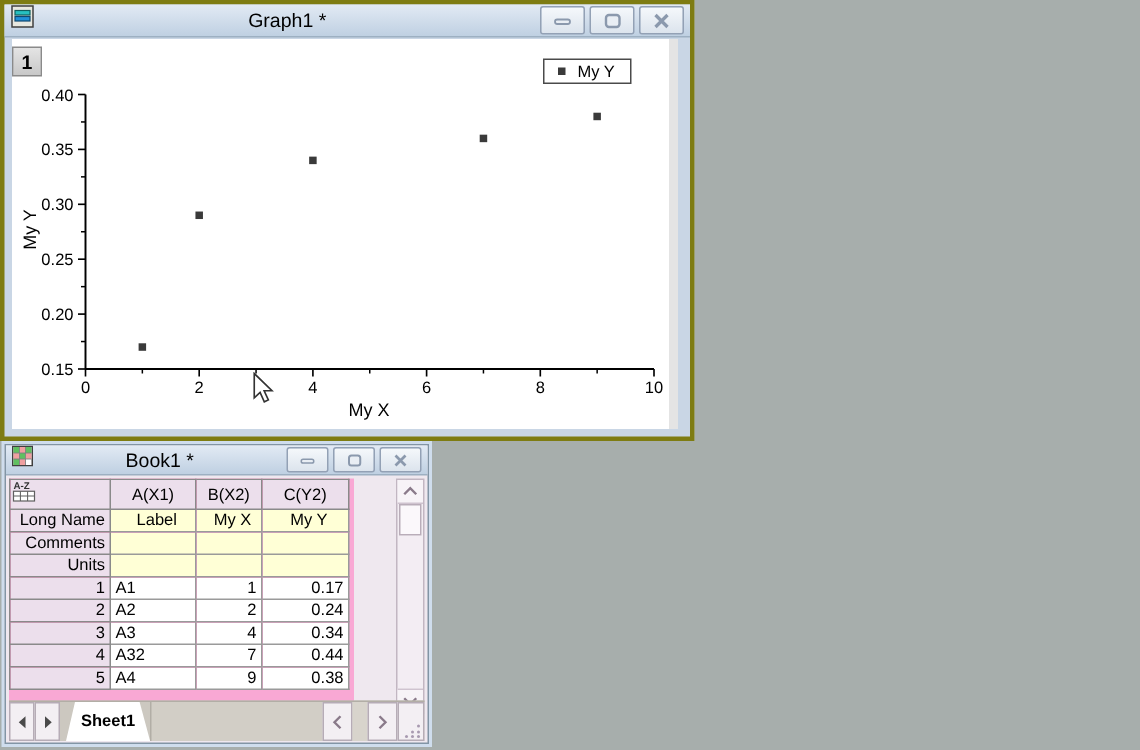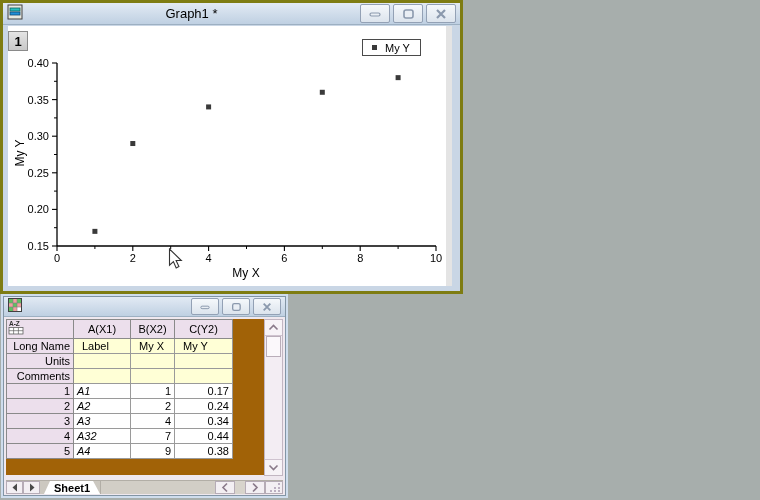--- a/index.html
+++ b/index.html
@@ -7,21 +7,21 @@
     position:relative;width:760px;height:500px;overflow:hidden;
     background:#a7aeac;
     font-family:"Liberation Sans",sans-serif;
     -webkit-font-smoothing:antialiased;
   }
   
   .titlebar{
     display:flex;align-items:center;
     background:linear-gradient(#e2eaf4,#bfd0e2);
     border-bottom:1px solid #9db0c2;
-    padding:2px 4px;box-sizing:border-box;justify-content:space-between;
+    padding:2px 4px;box-sizing:border-box;
   }
   .titlebar .title{flex:1;text-align:center;font-size:13px;color:#000;white-space:nowrap;overflow:hidden;}
   .win-btns{display:flex;gap:3px;}
   .win-btn{
     background:linear-gradient(#f5f8fb,#dce4ed);
     border:1px solid #93a1b5;border-radius:2px;
     display:flex;align-items:center;justify-content:center;
     cursor:default;
   }
   .win-btn svg{display:block;}
@@ -61,46 +61,46 @@
   }
   
   #book-window{
     position:absolute;left:3px;top:296px;width:283px;height:200px;
     background:#efe8ef;border:1px solid #8295a5;box-sizing:border-box;
     box-shadow:0 0 0 2px #cfdded;
   }
   #book-window .titlebar{height:20px;}
   #book-window .win-btn{width:26px;height:15px;}
   .book-client{position:relative;width:281px;height:178px;}
-  .sheet-area{position:absolute;left:2px;top:2px;width:258px;height:156px;background:#a16207;overflow:hidden;}
+  .sheet-area{position:absolute;left:2px;top:2px;width:230px;height:156px;background:#f9a8d4;overflow:hidden;}
   table.ws{border-collapse:collapse;table-layout:fixed;font-size:11px;color:#000;}
   table.ws col.c-rh{width:67px;} table.ws col.c-a{width:57px;}
   table.ws col.c-b{width:44px;}  table.ws col.c-c{width:58px;}
   table.ws th,table.ws td{
     border:1px solid #9a9a9a;padding:0 3px;overflow:hidden;white-space:nowrap;
     height:15px;line-height:14px;font-weight:normal;box-sizing:border-box;
   }
   table.ws tr.colhead th{height:19px;background:#ecdfec;text-align:center;border-color:#8a8a8a;}
   table.ws .rh{background:#ecdfec;text-align:right;border-color:#8a8a8a;}
-  table.ws .lblcell{background:#ffffd6;padding-left:8px;}
-  table.ws .datal{background:#fff;text-align:left;font-style:italic;}
+  table.ws .lblcell{background:#ffffd6;text-align:center;padding-left:8px;}
+  table.ws .datal{background:#fff;text-align:left;}
   table.ws .datar{background:#fff;text-align:right;}
   
   .vscroll{
     position:absolute;right:2px;top:2px;width:19px;height:157px;
     background:#f3edf3;border:1px solid #c2b6c2;box-sizing:border-box;
   }
   .vs-btn{height:15px;background:#f7f3f7;border-bottom:1px solid #cfc3cf;
     display:flex;align-items:center;justify-content:center;}
   .vs-btn.bottom{position:absolute;bottom:0;left:0;right:0;border-top:1px solid #cfc3cf;border-bottom:none;}
   .vs-thumb{position:absolute;left:1px;right:1px;top:16px;height:21px;
     background:#fbf8fb;border:1px solid #b9adb9;box-sizing:border-box;}
   
   .bottom-bar{
-    position:absolute;left:2px;bottom:1px;height:14px;width:277px;
+    position:absolute;left:2px;bottom:1px;height:27px;width:277px;
     background:#ccc8c0;display:flex;align-items:stretch;box-sizing:border-box;
     border-top:1px solid #b2aea6;
   }
   .tabnav-btn{width:17px;background:#f3eff3;border:1px solid #b6acb6;box-sizing:border-box;
     display:flex;align-items:center;justify-content:center;}
   .sheet-tab{
     background:#ffffff;color:#000;font-size:11px;font-weight:bold;
     padding:0 10px;display:flex;align-items:center;margin-left:4px;
     clip-path:polygon(6px 0,calc(100% - 7px) 0,100% 100%,0 100%);
   }
@@ -212,20 +212,21 @@
             <rect x="5" y="1" width="4" height="4" fill="#f0a0a0"></rect>
           <rect x="9" y="1" width="4" height="4" fill="#60c060"></rect>
             <rect x="1" y="5" width="4" height="4" fill="#f0a0a0"></rect>
           <rect x="5" y="5" width="4" height="4" fill="#60c060"></rect>
             <rect x="9" y="5" width="4" height="4" fill="#f0a0a0"></rect>
           <rect x="1" y="9" width="4" height="4" fill="#60c060"></rect>
             <rect x="5" y="9" width="4" height="4" fill="#f0a0a0"></rect>
           <path d="M1 5 H13 M1 9 H13 M5 1 V13 M9 1 V13" stroke="#808080" stroke-width="0.6"></path>
         </svg>
       </span>
+      <span class="title">Book1 *</span>
       <span class="win-btns">
         <span class="win-btn">
           <svg width="14" height="10" viewBox="0 0 16 12">
               <rect x="3" y="5" width="10" height="3" rx="1.5" fill="#e9eef4" stroke="#8b99ad" stroke-width="1.2"></rect>
             </svg>
         </span>
         <span class="win-btn">
           <svg width="14" height="10" viewBox="0 0 16 12">
               <rect x="4" y="2" width="9" height="8" rx="2" fill="#e9eef4" stroke="#8b99ad" stroke-width="1.6"></rect>
             </svg>
@@ -259,27 +260,27 @@
             <th>B(X2)</th>
             <th>C(Y2)</th>
           </tr>
           <tr>
             <td class="rh">Long Name</td>
             <td class="lblcell">Label</td>
             <td class="lblcell">My X</td>
             <td class="lblcell">My Y</td>
           </tr>
           <tr>
+            <td class="rh">Comments</td>
+            <td class="lblcell"></td>
+            <td class="lblcell"></td>
+            <td class="lblcell"></td>
+          </tr>
+          <tr>
             <td class="rh">Units</td>
-            <td class="lblcell"></td>
-            <td class="lblcell"></td>
-            <td class="lblcell"></td>
-          </tr>
-          <tr>
-            <td class="rh">Comments</td>
             <td class="lblcell"></td>
             <td class="lblcell"></td>
             <td class="lblcell"></td>
           </tr>
           <tr>
             <td class="rh">1</td>
             <td class="datal">A1</td>
             <td class="datar">1</td>
             <td class="datar">0.17</td>
           </tr>

